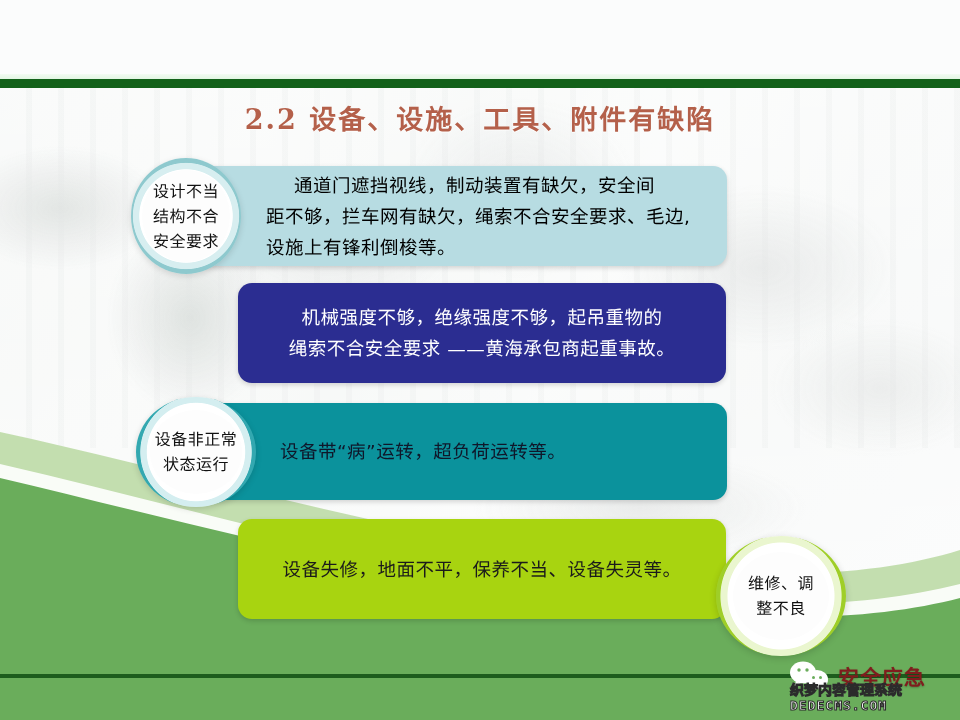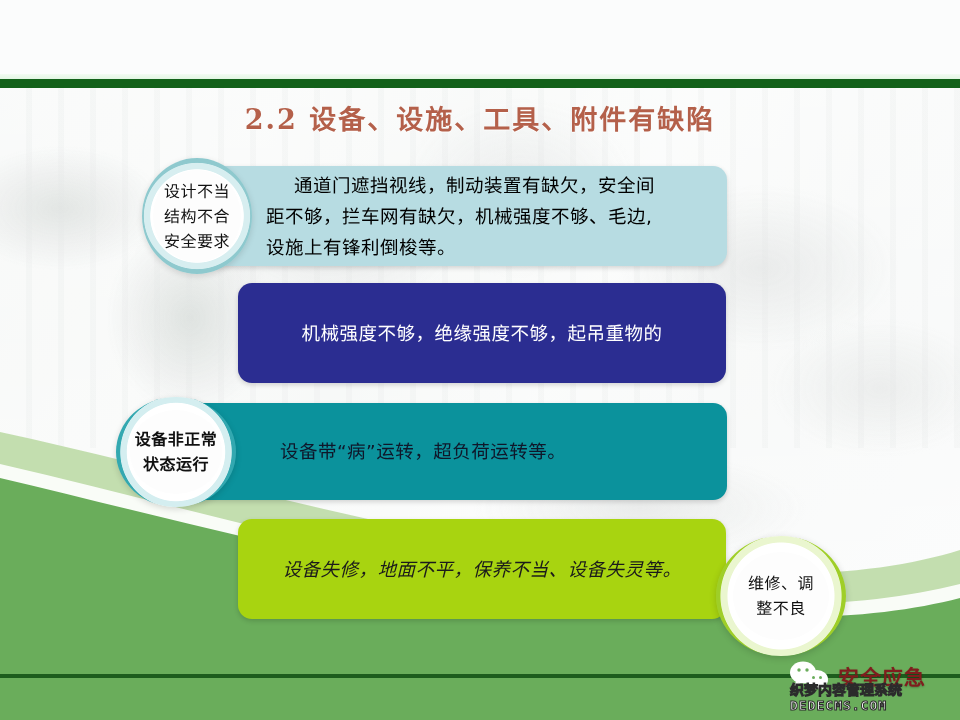--- a/index.html
+++ b/index.html
@@ -90,53 +90,53 @@
   #bar2{left:238px;top:283px;width:488px;height:100px;background:#2b2d91;}
   #bar2 .bar-text{color:#ffffff;padding:0 22px 0 22px;text-align:center;}
   #bar2 .l2{text-align:center;}
 
   
   #bar3{left:170px;top:403px;width:557px;height:97px;background:#0b929c;}
   #bar3 .bar-text{color:#0f172a;padding:0 20px 0 110px;text-align:left;}
 
   
   #bar4{left:238px;top:519px;width:488px;height:100px;background:#a8d410;}
-  #bar4 .bar-text{color:#1b1b1b;padding:0 20px;text-align:center;font-style:italic;}
+  #bar4 .bar-text{color:#1b1b1b;padding:0 20px;text-align:center;}
 
   
   .badge{
     position:absolute;border-radius:50%;
     display:flex;align-items:center;justify-content:center;text-align:center;
   }
   .badge .inner{
     position:absolute;border-radius:50%;
     display:flex;align-items:center;justify-content:center;text-align:center;
     background:#fdfdfd;
   }
   .badge .label{
     font-family:"DejaVu Sans","Liberation Sans",sans-serif;
     font-size:16px;line-height:25px;color:#111;letter-spacing:.5px;
   }
 
   
-  #badge1{left:142px;top:158px;width:110px;height:116px;
+  #badge1{left:131px;top:158px;width:110px;height:116px;
     background:radial-gradient(circle at 50% 50%, #ffffff 0 58%, #d7eef0 59% 66%, #8ec9ce 67% 74%, #e9f6f7 75% 84%, #a9d7db 85% 92%, #eef7f8 93% 100%);
     box-shadow:0 2px 6px rgba(0,0,0,.13);}
   #badge1 .inner{left:11px;top:12px;width:88px;height:92px;}
 
   
   #badge2{left:716px;top:276px;width:128px;height:114px;
     background:radial-gradient(circle at 50% 50%, #ffffff 0 60%, #dcdcf0 61% 68%, #8e90c4 69% 78%, #f0f0f8 79% 86%, #2e2f86 87% 100%);
     box-shadow:0 2px 7px rgba(0,0,0,.18);}
   #badge2 .inner{left:16px;top:14px;width:96px;height:86px;}
 
   
-  #badge3{left:116px;top:397px;width:120px;height:110px;
+  #badge3{left:136px;top:397px;width:120px;height:110px;
     background:radial-gradient(circle at 50% 50%, #ffffff 0 60%, #d4eef0 61% 68%, #33a8b0 69% 79%, #e9f7f8 80% 88%, #0b929c 89% 100%);
-    box-shadow:0 2px 6px rgba(0,0,0,.15);font-weight:bold;}
+    box-shadow:0 2px 6px rgba(0,0,0,.15);}
   #badge3 .inner{left:14px;top:13px;width:92px;height:84px;}
 
   
   #badge4{left:716px;top:536px;width:130px;height:120px;
     background:radial-gradient(circle at 50% 50%, #ffffff 0 60%, #eaf6cf 61% 68%, #9fce28 69% 79%, #f3fae0 80% 88%, #8fc31f 89% 100%);
     box-shadow:0 2px 7px rgba(0,0,0,.16);}
   #badge4 .inner{left:17px;top:16px;width:96px;height:88px;}
 
   
   .brand{
@@ -178,37 +178,38 @@
   </svg>
 
   <div class="top-bar-glow"></div>
   <div class="top-bar"></div>
 
   <div class="title">2.2 设备、设施、工具、附件有缺陷</div>
 
   <div class="bar" id="bar1">
     <div class="bar-text">
       <div>通道门遮挡视线，制动装置有缺欠，安全间</div>
-      <div style="text-indent:0">距不够，拦车网有缺欠，机械强度不够、毛边,</div>
+      <div style="text-indent:0">距不够，拦车网有缺欠，绳索不合安全要求、毛边,</div>
       <div style="text-indent:0">设施上有锋利倒梭等。</div>
     </div>
   </div>
   <div class="badge" id="badge1">
     <div class="inner">
       <div class="label">
         <div>设计不当</div>
         <div>结构不合</div>
         <div>安全要求</div>
       </div>
     </div>
   </div>
 
   <div class="bar" id="bar2">
     <div class="bar-text">
       <div>机械强度不够，绝缘强度不够，起吊重物的</div>
+      <div class="l2">绳索不合安全要求 ——黄海承包商起重事故。</div>
     </div>
   </div>
 
   <div class="bar" id="bar3">
     <div class="bar-text">
       <div>设备带“病”运转，超负荷运转等。</div>
     </div>
   </div>
   <div class="badge" id="badge3">
     <div class="inner">

